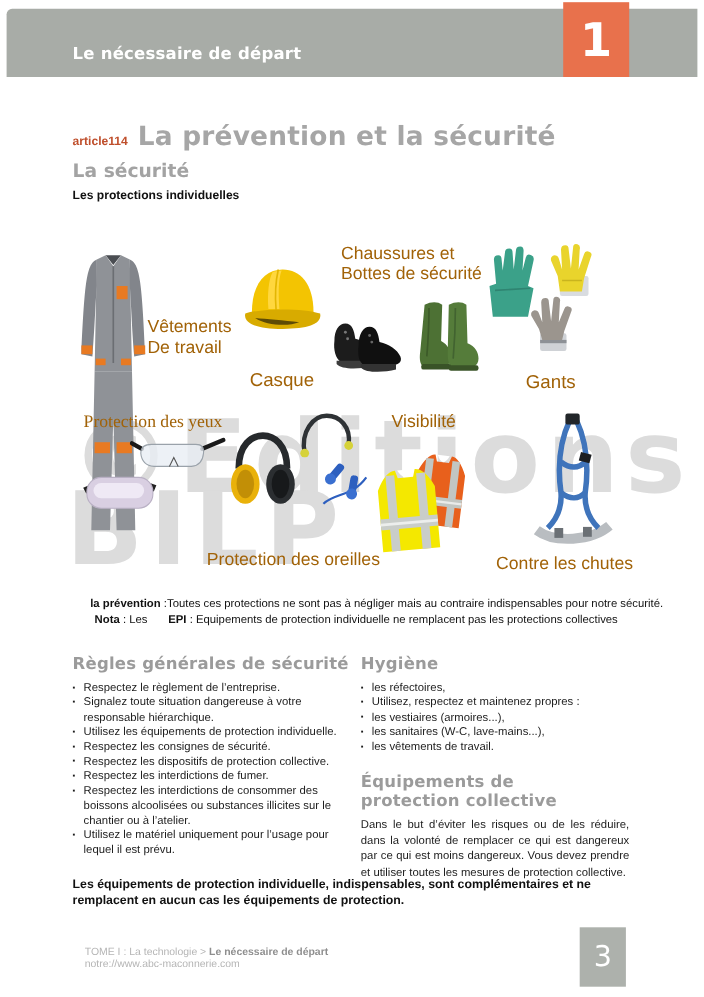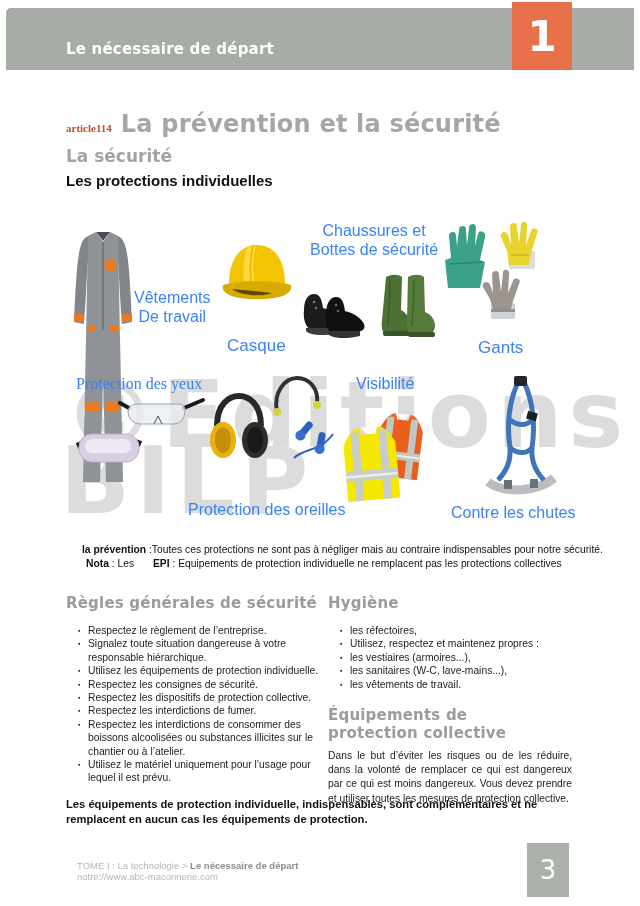--- a/index.html
+++ b/index.html
@@ -10,51 +10,51 @@
   .header-bar{position:absolute;left:6px;top:8px;width:628px;height:62px;background:#a8aca7;
               border-radius:5px 0 0 0;display:flex;align-items:flex-end;}
   .header-title{color:#ffffff;font-family:"DejaVu Sans",sans-serif;font-weight:bold;
                 font-size:15px;padding:0 0 12px 60px;letter-spacing:.2px;}
   .chapter-box{position:absolute;left:512px;top:2px;width:60px;height:68px;background:#e8714c;
                display:flex;align-items:center;justify-content:center;}
   .chapter-num{color:#fff;font-family:"DejaVu Sans",sans-serif;font-weight:bold;font-size:42px;}
 
   
   .title-row{position:absolute;left:66px;top:110px;display:flex;align-items:baseline;}
-  .article-tag{color:#bf4f2c;font-family:Liberation Serif, serif;font-weight:bold;font-size:11px;margin-right:9px;}
+  .article-tag{color:#bf4f2c;font-family:Liberation Sans, sans-serif;font-weight:bold;font-size:11px;margin-right:9px;}
   .h1{color:#a6a6a6;font-family:"DejaVu Sans",sans-serif;font-weight:bold;font-size:24px;letter-spacing:.2px;}
   .h2-securite{position:absolute;left:66px;top:146px;color:#a3a3a3;font-family:"DejaVu Sans",sans-serif;
                font-weight:bold;font-size:17px;}
-  .prot-indiv{position:absolute;left:66px;top:172px;font-weight:bold;font-size:15px;color:#111;}
+  .prot-indiv{position:absolute;left:66px;top:172px;font-weight:bold;font-size:11px;color:#111;}
   .epi-line{position:absolute;left:68px;top:186px;font-size:11px;color:#111;}
   .epi-line b{font-weight:bold;}
 
   
   .figure{position:absolute;left:64px;top:212px;width:512px;height:330px;}
   .wm{position:absolute;font-family:"DejaVu Sans",sans-serif;font-weight:bold;color:#dcdcdc;
       line-height:1;z-index:0;letter-spacing:6px;white-space:nowrap;}
   .wm1{left:0px;top:158px;font-size:92px;}
   .wm2{left:-4px;top:224px;font-size:92px;}
   .fig-item{position:absolute;z-index:1;}
-  .fig-label{position:absolute;z-index:2;color:#3b82f6;font-size:16px;line-height:19px;
-             font-family:"Liberation Sans",sans-serif;white-space:nowrap;text-align:center;}
+  .fig-label{position:absolute;z-index:2;color:#a16207;font-size:16px;line-height:19px;
+             font-family:"Liberation Sans",sans-serif;white-space:nowrap;}
 
   
   .prevention{position:absolute;left:66px;top:543px;width:560px;font-size:10.3px;line-height:14px;
               white-space:nowrap;color:#111;}
   .prevention b{font-weight:bold;padding-left:16px;}
   .nota{padding-left:4px;}
 
   
   .columns{position:absolute;left:66px;top:594px;width:510px;display:flex;}
   .col-left{width:262px;}
   .col-right{width:248px;margin-left:auto;}
   .col-h{color:#9b9b9b;font-family:"DejaVu Sans",sans-serif;font-weight:bold;font-size:15px;
          letter-spacing:.2px;margin:0 0 7px 0;}
-  ul.blist{list-style:none;margin:12px;padding:0;font-size:10.3px;line-height:13.4px;color:#1c1c1c;width:252px;}
+  ul.blist{list-style:none;margin:0;padding:0;font-size:10.3px;line-height:13.4px;color:#1c1c1c;width:252px;}
   .col-right ul.blist{width:240px;}
   ul.blist li{position:relative;padding-left:10px;margin:0;}
   ul.blist li::before{content:"▪";position:absolute;left:0;top:0;font-size:7px;line-height:13.4px;color:#1c1c1c;}
   .col-h2{color:#9b9b9b;font-family:"DejaVu Sans",sans-serif;font-weight:bold;font-size:15px;
           letter-spacing:.2px;margin:15px 0 7px 0;width:232px;line-height:18px;}
   .collective-p{font-size:10.3px;line-height:14.2px;text-align:justify;width:244px;margin:0;color:#1c1c1c;}
 
   
   .closing{position:absolute;left:66px;top:797px;width:514px;font-weight:bold;font-size:11.2px;
            line-height:15px;color:#111;}

